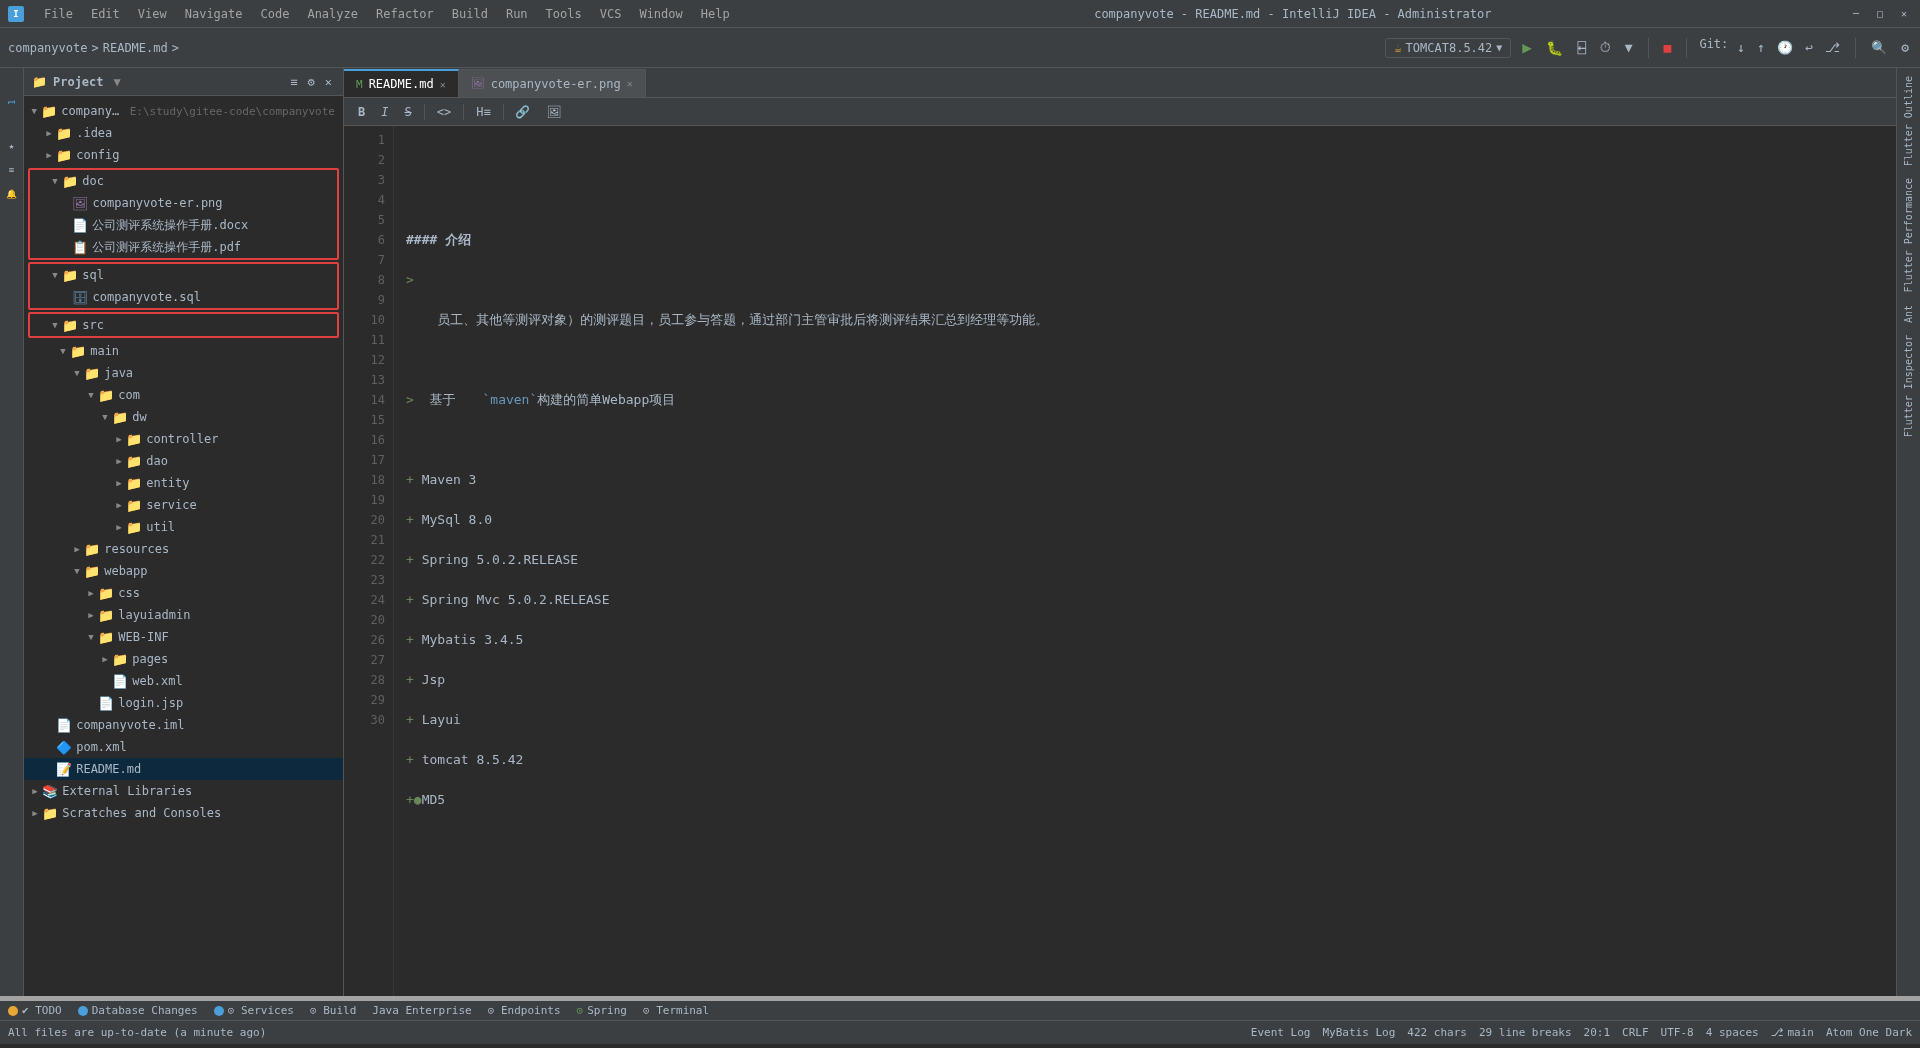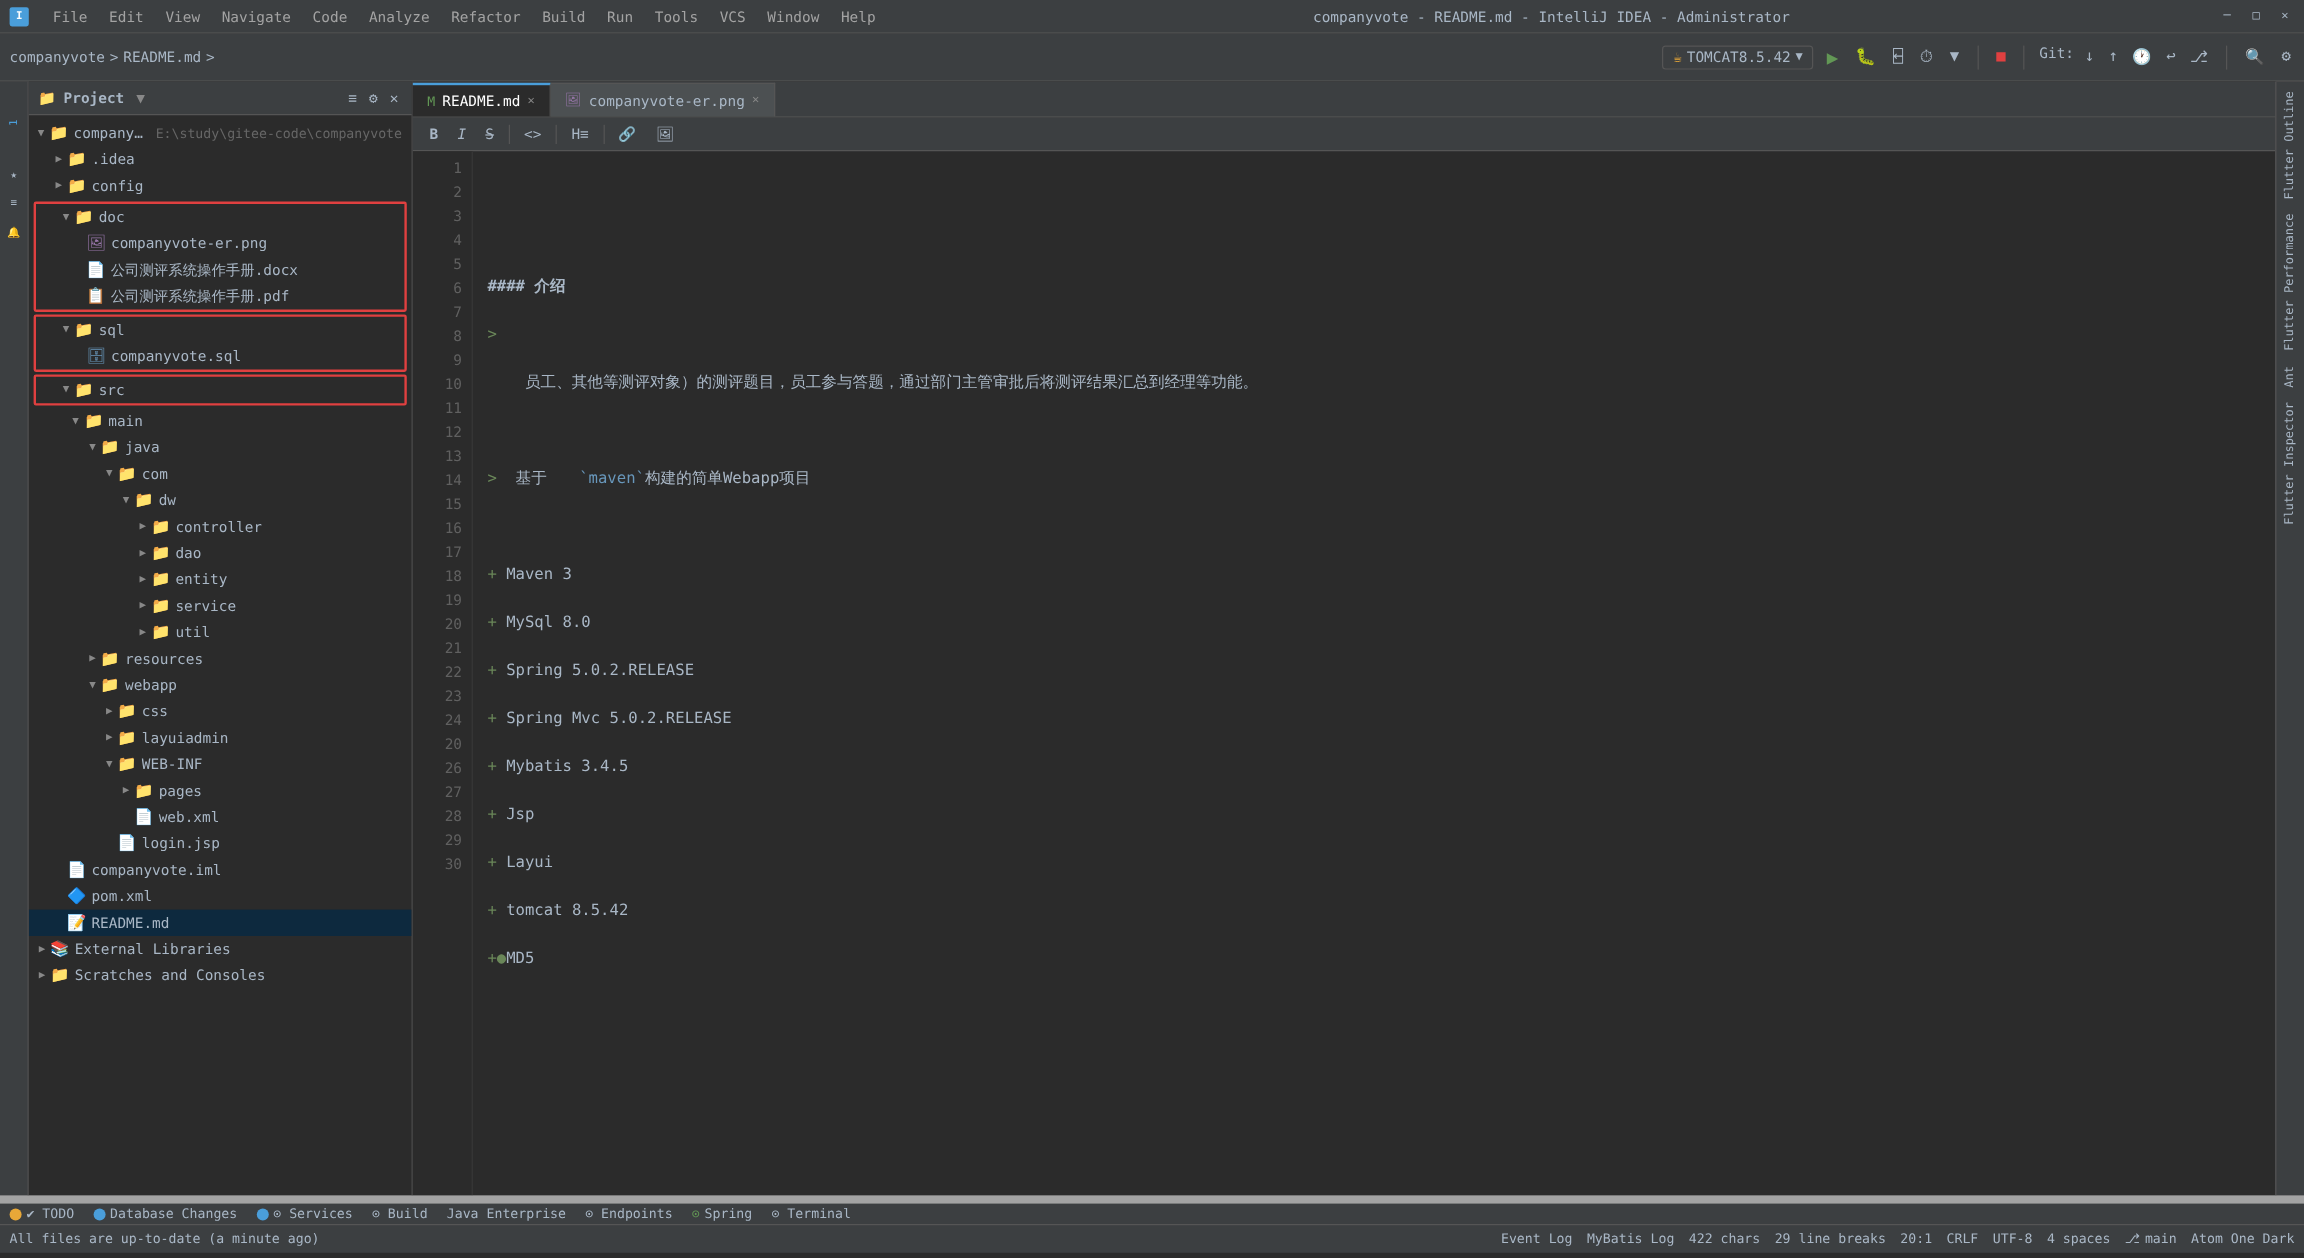--- a/index.html
+++ b/index.html
@@ -358,21 +358,21 @@
       display: flex;
       align-items: center;
       gap: 4px;
       cursor: pointer;
     }
 
     
     #bottom-tools {
       height: 24px;
       background: #3c3f41;
-      border-top: 7px solid #a3a3a3;
+      border-top: 5px solid #a3a3a3;
       display: flex;
       align-items: center;
       padding: 0 8px;
       gap: 16px;
     }
     .bottom-tool-item {
       display: flex;
       align-items: center;
       gap: 4px;
       font-size: 11px;

